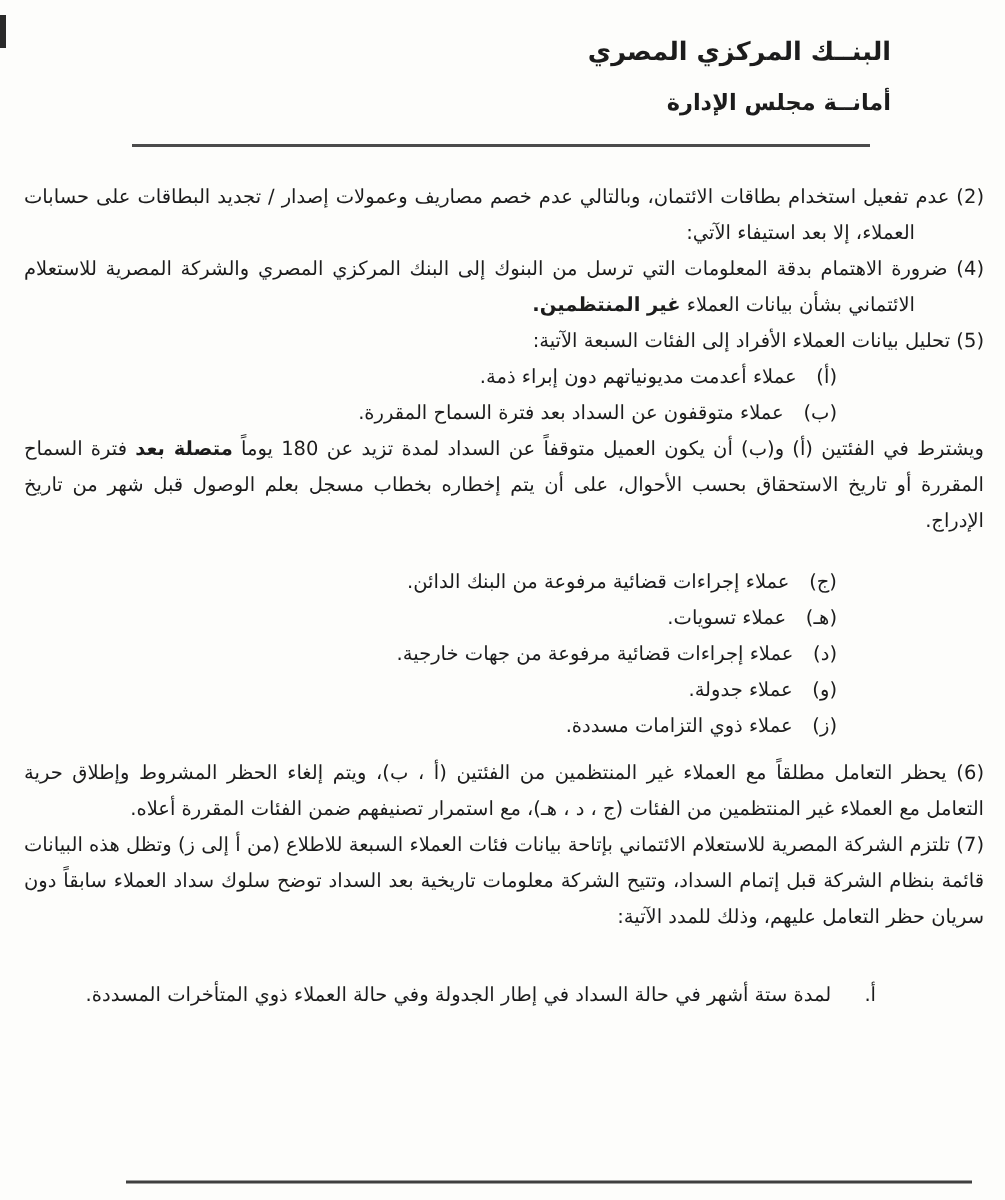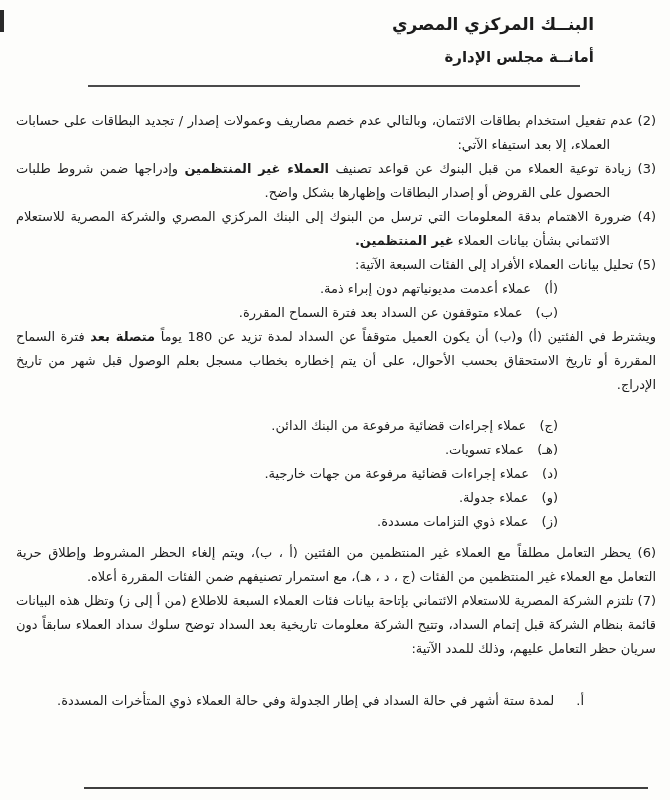--- a/index.html
+++ b/index.html
@@ -12,21 +12,21 @@
     direction: rtl;
     font-family: "DejaVu Sans", sans-serif;
     color: #1c1c1c;
   }
   .scan-mark {
     position: absolute;
     left: 0; top: 10px;
     width: 4px; height: 22px;
     background: #2a2a2a;
   }
-  .header { padding: 11px 76px 0 0; text-align: right; }
+  .header { padding: 22px 76px 0 0; text-align: right; }
   .title   { font-size: 17px; font-weight: bold; line-height: 26px; }
   .subtitle{ font-size: 15px; font-weight: bold; line-height: 28px; margin-top: 6px; }
   .divider { height: 2px; background: #4b4b4b; margin: 14px 90px 0 88px; }
 
   .content { margin: 22px 14px 0 16px; font-size: 13px; line-height: 24px; }
 
   .num-para { text-align: justify; padding-right: 46px; text-indent: -46px; }
   .flush    { padding-right: 0; text-indent: 0; }
   .num      { white-space: nowrap; }
 
@@ -67,24 +67,20 @@
 
   <div class="content">
 
     <div class="num-para">
       <span class="num">(2)</span>
       <span>عدم تفعيل استخدام بطاقات الائتمان، وبالتالي عدم خصم مصاريف وعمولات إصدار / تجديد البطاقات على حسابات العملاء، إلا بعد استيفاء الآتي:</span>
     </div>
 
 
 
-    <div class="num-para">
-      <span class="num">(3)</span>
-      <span>زيادة توعية العملاء من قبل البنوك عن قواعد تصنيف </span><span class="bold">العملاء غير المنتظمين</span><span> وإدراجها ضمن شروط طلبات الحصول على القروض أو إصدار البطاقات وإظهارها بشكل واضح.</span>
-    </div>
 
     <div class="num-para">
       <span class="num">(4)</span>
       <span>ضرورة الاهتمام بدقة المعلومات التي ترسل من البنوك إلى البنك المركزي المصري والشركة المصرية للاستعلام الائتماني بشأن بيانات العملاء </span><span class="bold">غير المنتظمين.</span><span></span>
     </div>
 
     <div class="num-para">
       <span class="num">(5)</span>
       <span>تحليل بيانات العملاء الأفراد إلى الفئات السبعة الآتية:</span>
     </div>

